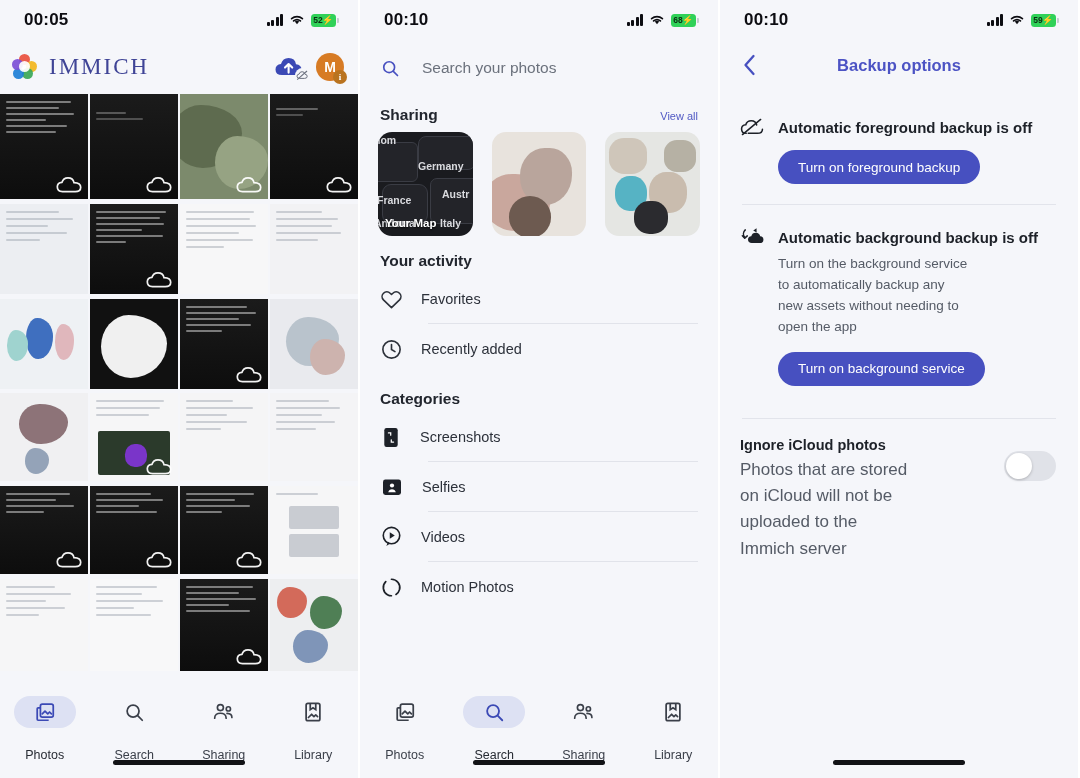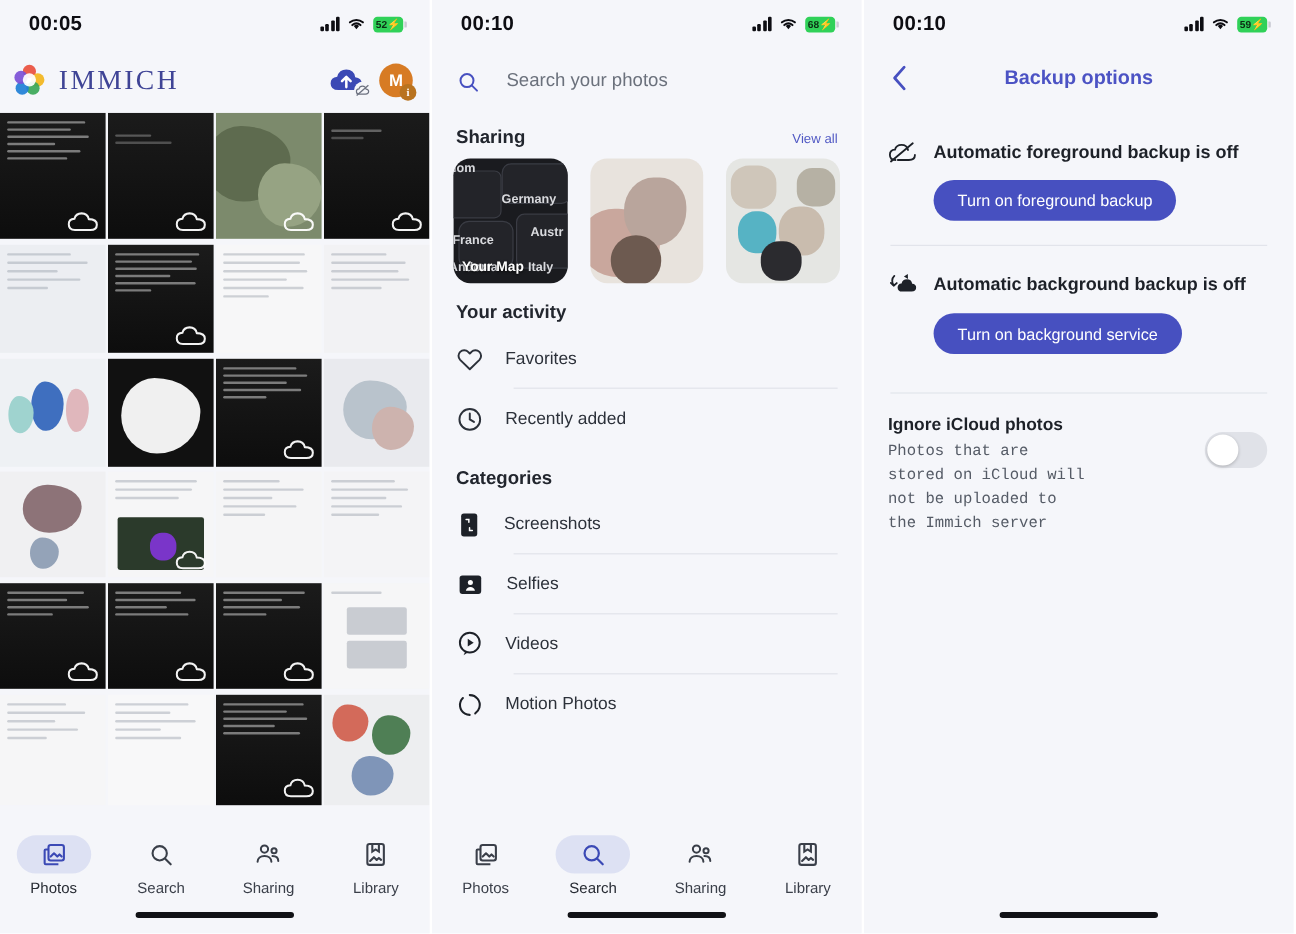--- a/index.html
+++ b/index.html
@@ -61,21 +61,21 @@
   .th-dark .lines i { display:block; height:2px; background:#cfcfcf; opacity:.55; margin-bottom:4px; border-radius:1px; }
   .th-light { background: #f3f3f4; }
   .th-light .lines i { display:block; height:2px; background:#9aa0ab; opacity:.45; margin-bottom:5px; border-radius:1px; }
   .th-light .lines { padding: 7px 6px; }
   .th-blob { position: relative; }
   .th-blob span { position:absolute; border-radius:42% 58% 55% 45%/50% 45% 55% 50%; }
 
   
   .tabbar { position: absolute; left: 0; bottom: 0; width: 100%; height: 92px;
             background: #f5f6fa; display: flex; align-items: flex-start; padding-top: 10px; }
-  .tab { flex: 1; display: flex; flex-direction: column; align-items: center; gap: 5px; }
+  .tab { flex: 1; display: flex; flex-direction: column; align-items: center; gap: 20px; }
   .tab .pill { width: 62px; height: 32px; border-radius: 16px; display:flex; align-items:center; justify-content:center; }
   .tab.active .pill { background: #dde1f3; }
   .tab .lbl { font-size: 12.5px; color: #3a3f49; }
   .tab.active .lbl { color: #272b33; }
   .homebar { position: absolute; left: 50%; transform: translateX(-50%); bottom: 13px;
              width: 132px; height: 5px; border-radius: 3px; background: #111216; }
 
   
   .searchbar { height: 56px; display: flex; align-items: center; padding: 0 20px; gap: 22px; }
   .search-ph { font-size: 15.5px; color: #6b717c; }
@@ -105,21 +105,21 @@
   .opt-title { font-size: 15px; font-weight: 700; color: #1d2128; }
   .opt-body { font-size: 13.5px; line-height: 1.55; color: #555b66; padding-left: 38px;
               margin-top: 7px; max-width: 232px; }
   .cta { margin: 14px 0 0 38px; background: #4750c0; color: #fff; border: none;
          border-radius: 22px; height: 34px; padding: 0 20px; font-size: 13.5px;
          font-family: "Liberation Sans", sans-serif; cursor: pointer; }
   .hr { height: 1px; background: #e2e4eb; margin: 2px 22px 0 22px; }
   .toggle-row { display: flex; align-items: flex-start; justify-content: space-between;
                 padding: 18px 22px 0 20px; gap: 16px; }
   .tg-title { font-size: 14.5px; font-weight: 700; color: #1d2128; }
-  .tg-body { font-size: 13px; line-height: 1.55; color: #555b66; margin-top: 4px; max-width: 170px; font-family: Liberation Mono, monospace; }
+  .tg-body { font-size: 17px; line-height: 1.55; color: #555b66; margin-top: 4px; max-width: 170px; }
   .switch { flex: 0 0 auto; width: 52px; height: 30px; border-radius: 15px; background: #e0e2e8;
             position: relative; margin-top: 14px; }
   .switch .knob { position: absolute; left: 2px; top: 2px; width: 26px; height: 26px;
                   border-radius: 50%; background: #fff; box-shadow: 0 1px 3px rgba(0,0,0,.22); }
 </style>
 </head>
 <body>
 
 <div class="screens">
 
@@ -648,20 +648,21 @@
     <div class="opt" style="padding-top:22px">
       <div class="opt-head">
         <svg width="24" height="20" viewBox="0 0 26 22">
           <path d="M5.6 3.2a6.2 6.2 0 0 0-.6 8.4" fill="none" stroke="#1d2128" stroke-width="1.7" stroke-linecap="round"></path>
           <path d="M2.4 9.6 5 12.2 7.8 9.8" fill="none" stroke="#1d2128" stroke-width="1.7" stroke-linecap="round" stroke-linejoin="round"></path>
           <path d="M12.8 17.6 Q8.6 17.6 8.6 13.8 Q8.6 10.4 12.2 10.1 Q13.2 6.3 17.2 6.3 Q21.2 6.3 22 10.3 Q25.6 10.6 25.6 13.9 Q25.6 17.6 21.4 17.6 Z" fill="#1d2128"></path>
           <path d="M14.4 3.8 18 1.4l.1 4.6Z" fill="#1d2128"></path>
         </svg>
         <div class="opt-title">Automatic background backup is off</div>
       </div>
+      <div class="opt-body">Turn on the background service to automatically backup any new assets without needing to open the app</div>
       <button class="cta">Turn on background service</button>
     </div>
 
     <div class="hr" style="margin-top:14px"></div>
 
     <div class="toggle-row">
       <div>
         <div class="tg-title">Ignore iCloud photos</div>
         <div class="tg-body">Photos that are stored on iCloud will not be uploaded to the Immich server</div>
       </div>

